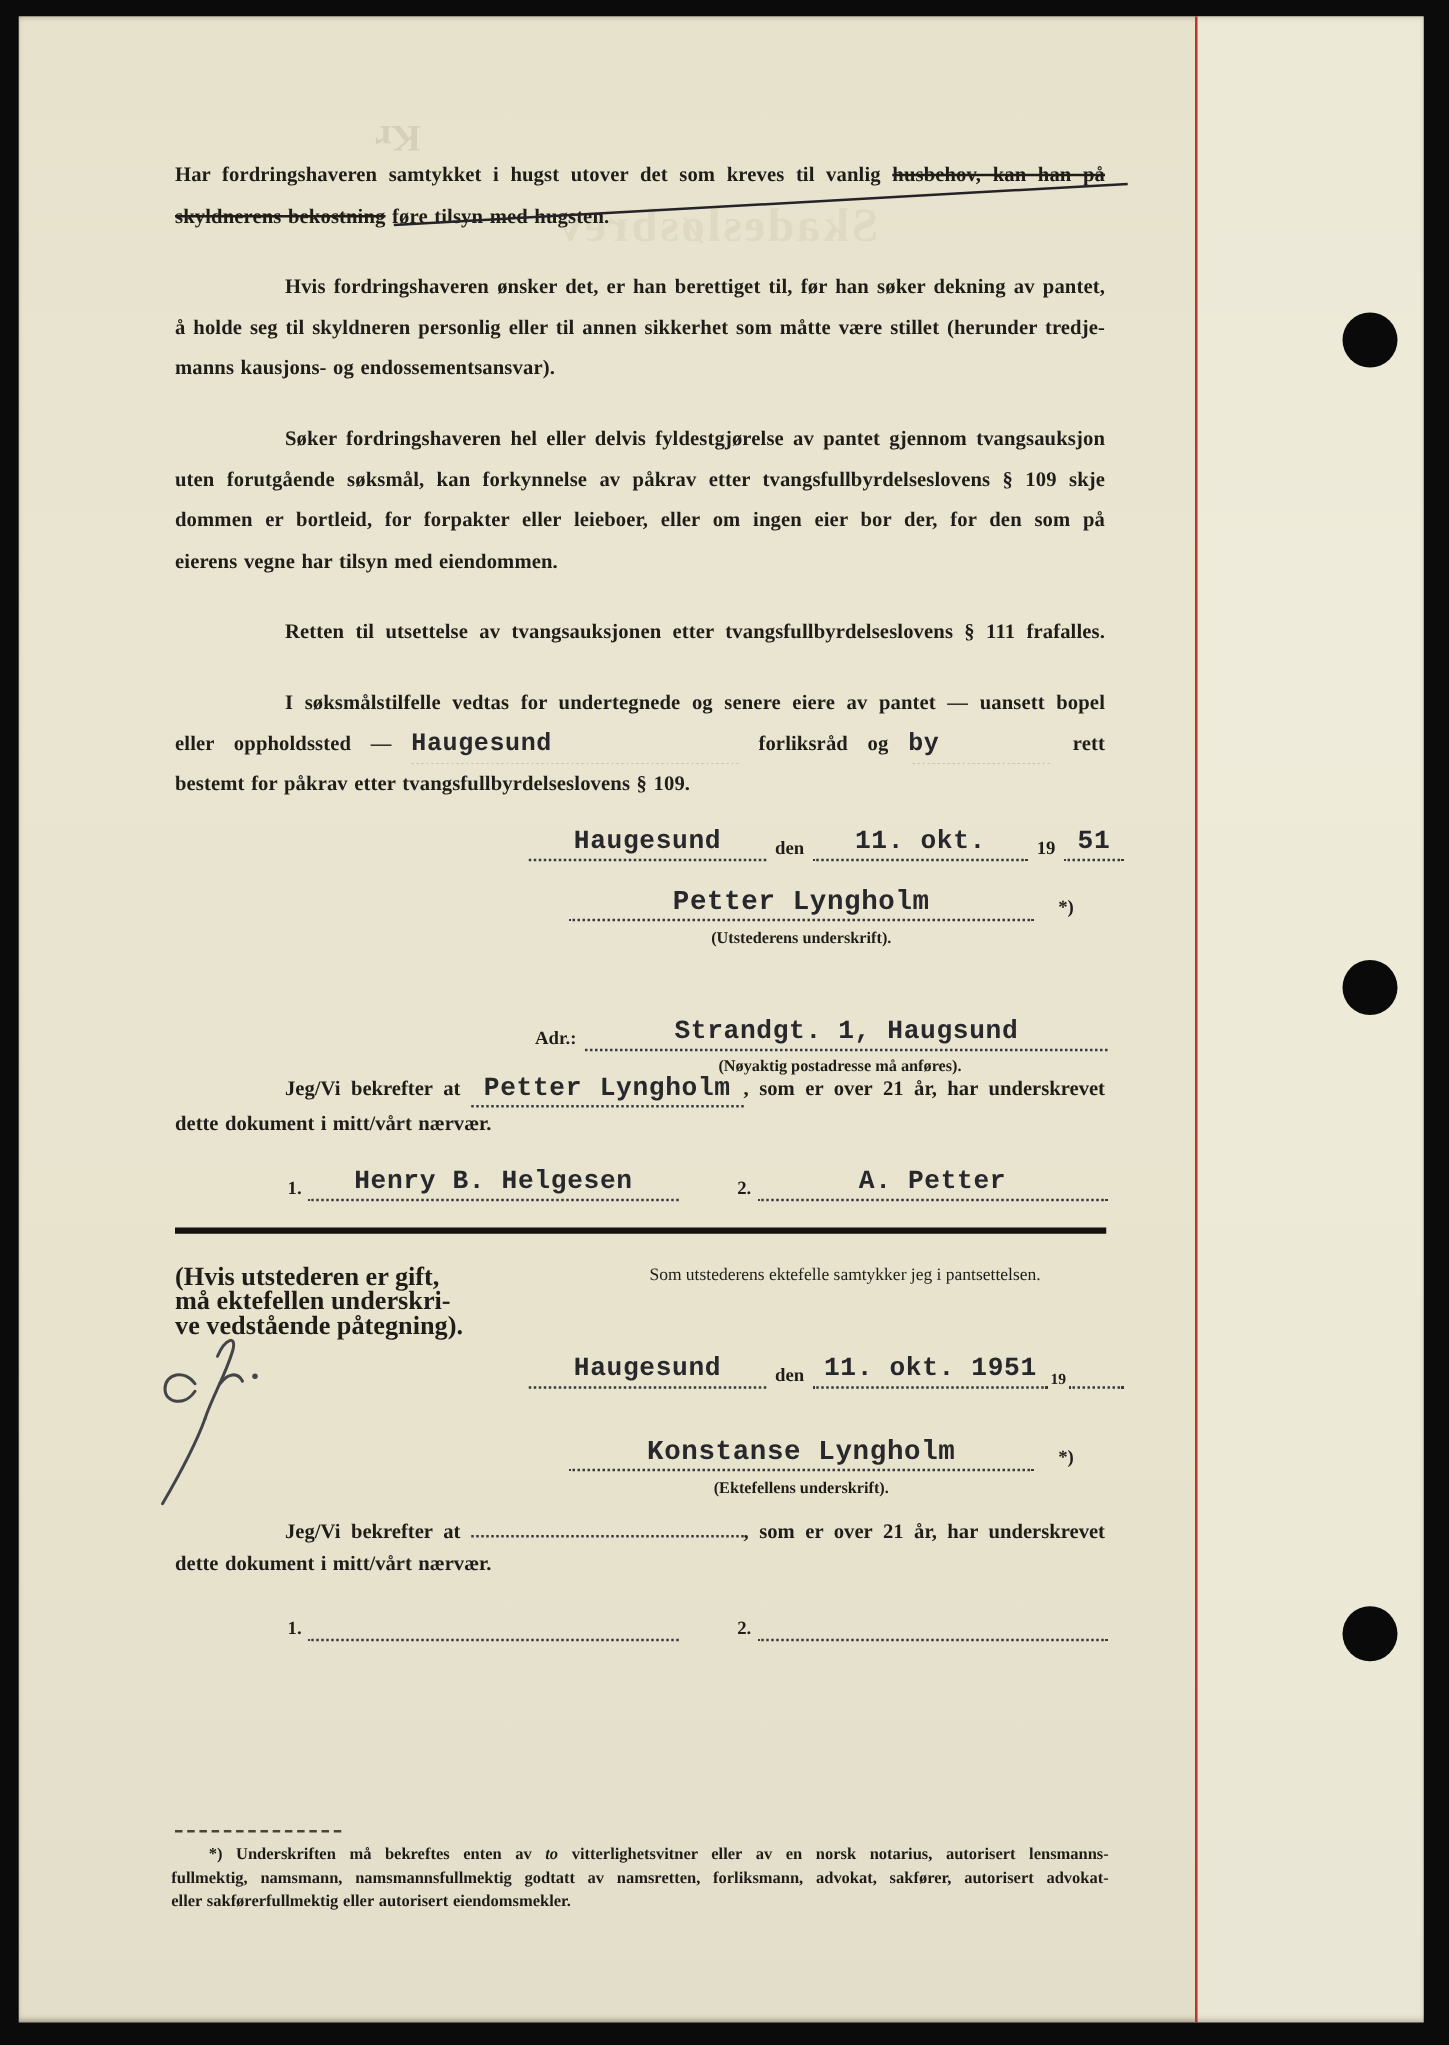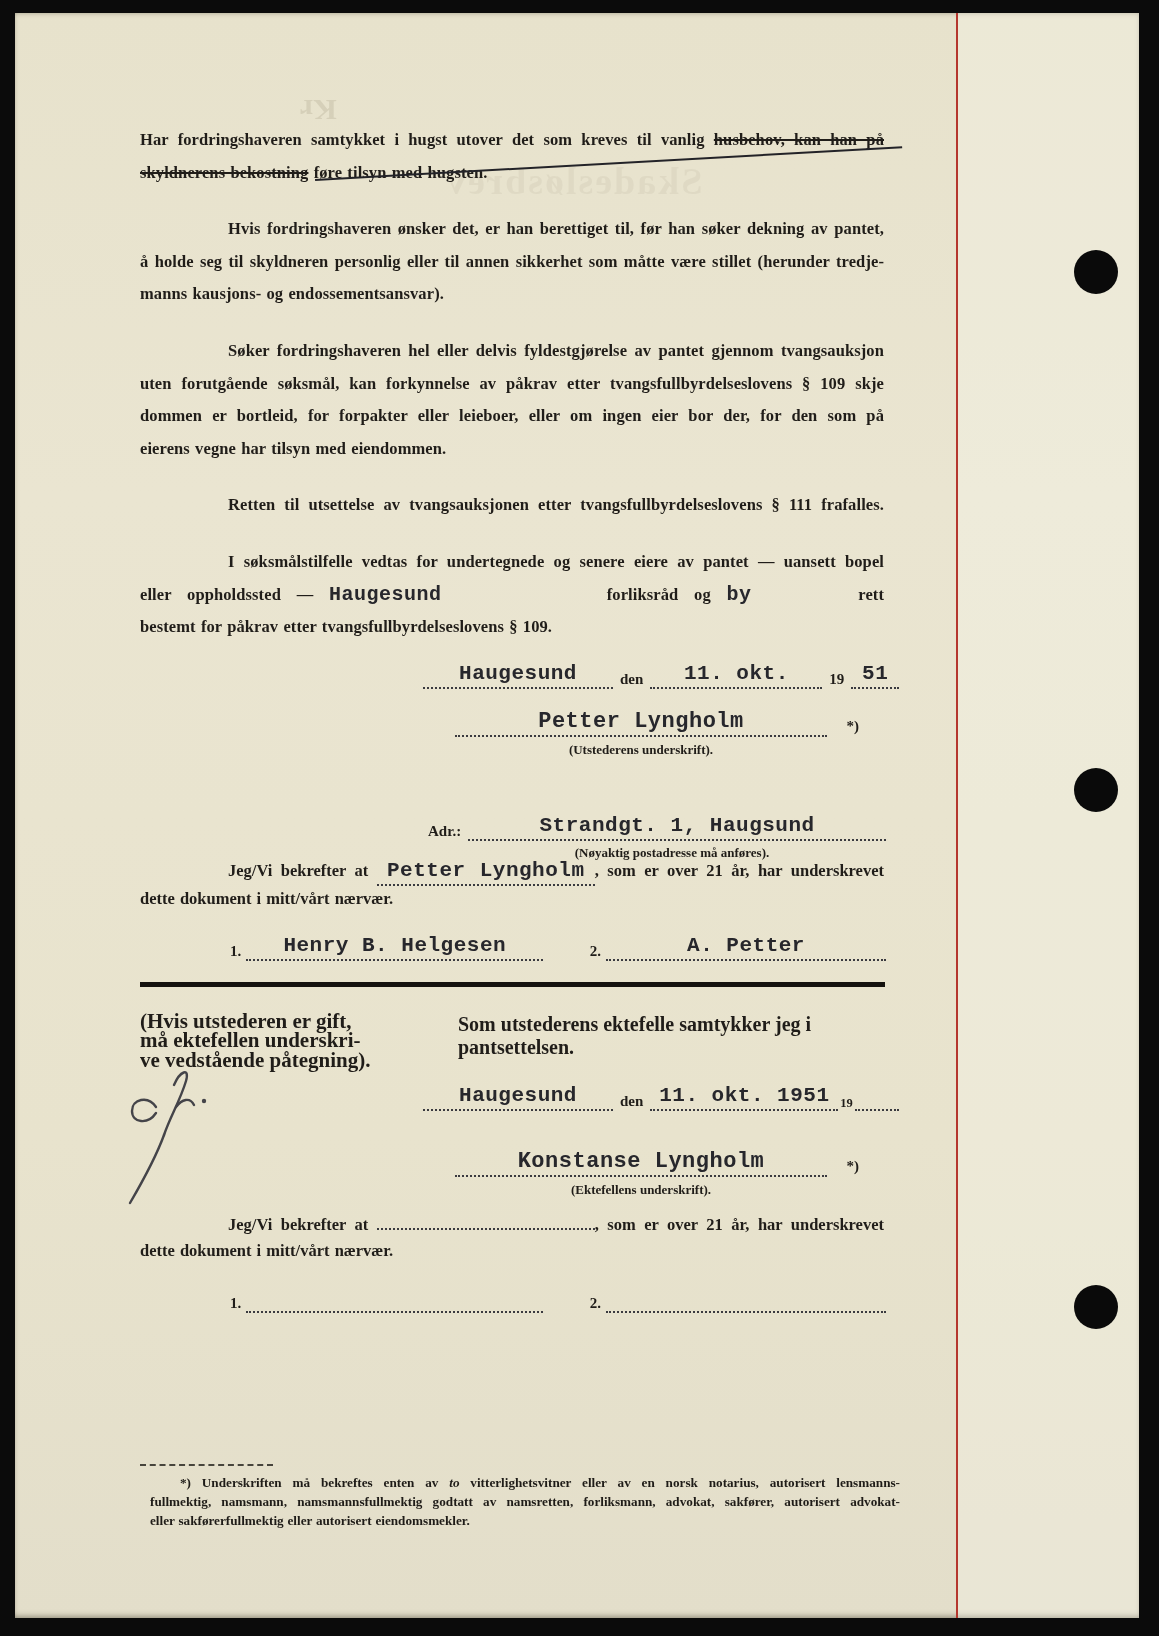--- a/index.html
+++ b/index.html
@@ -88,32 +88,32 @@
   #wit2{top:1264px;}
   .witnum{font-weight:700;font-size:15px;color:#201d19;padding:0 5px 1px 0;}
   .wf1{width:297px;}
   .wf2{width:280px;}
   .witrow .n2{margin-left:auto;}
 
   #divider{position:absolute;left:125px;top:969px;width:745px;height:5px;background:#15130f;}
 
   #spouse-note{position:absolute;left:125px;top:999px;width:250px;font-weight:700;font-size:21px;color:#201d19;}
   #spouse-note > div{line-height:19.4px;text-align:left;}
-  #spouse-consent{position:absolute;left:443px;top:1000px;width:436px;font-weight:700;font-size:20px;color:#201d19;}
+  #spouse-consent{position:absolute;left:443px;top:1000px;width:436px;font-weight:400;font-size:14px;color:#201d19;text-align:center;}
 
   #date2{left:408px;top:1062px;width:476px;height:36px;}
   #date2 .fa{width:190px;}
   #date2 .fb{width:188px;}
   #date2 .fc{flex:1;}
 
   #paraph{position:absolute;left:95px;top:1042px;}
 
   #fnrule{position:absolute;left:125px;top:1451px;width:133px;height:0;border-top:2px dashed #47443c;}
   #footnote{
-    position:absolute;left:135px;top:1460px;width:750px;
+    position:absolute;left:122px;top:1460px;width:750px;
     font-weight:700;font-size:13.2px;color:#1f1c18;word-spacing:.5px;
   }
   .fnline{line-height:19.2px;height:19.2px;overflow:hidden;text-align:justify;text-align-last:justify;}
   .fnline.first{text-indent:30px;}
   .fnline.last{text-align-last:left;}
   .fnem{font-style:italic;}
 </style>
 </head>
 <body>
 

